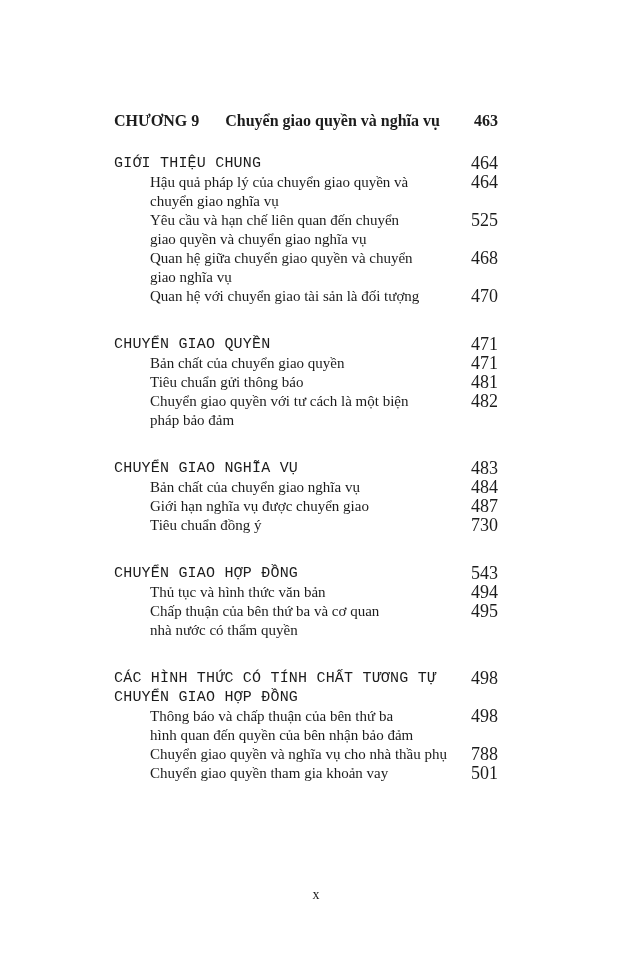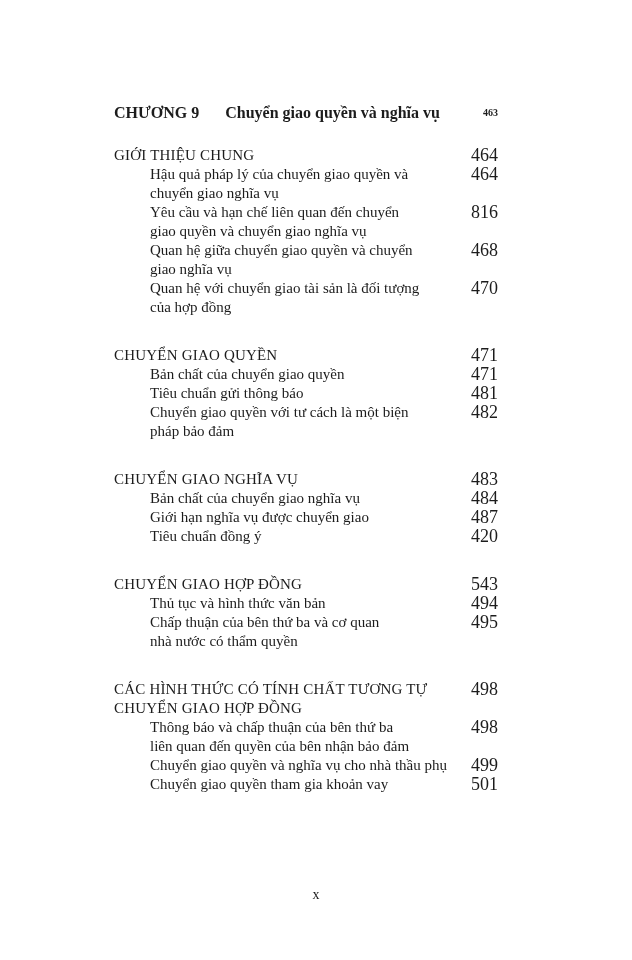--- a/index.html
+++ b/index.html
@@ -12,21 +12,21 @@
     height: 960px;
     background: #ffffff;
     font-family: "Liberation Serif", serif;
     color: #1c1c1c;
     overflow: hidden;
   }
 
   .content {
     position: absolute;
     left: 114px;
-    top: 103px;
+    top: 111px;
     width: 384px;
   }
 
   .chapter-row {
     display: flex;
     justify-content: space-between;
     align-items: flex-start;
     font-weight: bold;
     font-size: 16px;
     line-height: 20px;
@@ -44,33 +44,34 @@
     align-items: flex-start;
   }
   .toc-text { flex: 1; }
   .toc-line {
     font-size: 15px;
     line-height: 19px;
     white-space: nowrap;
   }
   .section-heading .toc-line {
     letter-spacing: 0.2px;
+    font-family: Liberation Mono, monospace;
   }
   .toc-item .toc-text { padding-left: 36px; }
 
   .toc-page-num {
     flex-shrink: 0;
     width: 36px;
     text-align: right;
     font-size: 18px;
     line-height: 19px;
   }
   .chapter-row .toc-page-num {
     font-weight: bold;
-    font-size: 10px;
+    font-size: 16px;
     line-height: 20px;
     text-align: right;
   }
 
   .footer {
     position: absolute;
     left: 0;
     bottom: 57px;
     width: 100%;
     text-align: center;
@@ -104,33 +105,32 @@
               <div class="toc-line">Hậu quả pháp lý của chuyển giao quyền và</div>
               <div class="toc-line">chuyển giao nghĩa vụ</div>
             </div>
             <div class="toc-page-num">464</div>
           </div>
           <div class="toc-row toc-item">
             <div class="toc-text">
               <div class="toc-line">Yêu cầu và hạn chế liên quan đến chuyển</div>
               <div class="toc-line">giao quyền và chuyển giao nghĩa vụ</div>
             </div>
-            <div class="toc-page-num">816</div>
+            <div class="toc-page-num">525</div>
           </div>
           <div class="toc-row toc-item">
             <div class="toc-text">
               <div class="toc-line">Quan hệ giữa chuyển giao quyền và chuyển</div>
               <div class="toc-line">giao nghĩa vụ</div>
             </div>
             <div class="toc-page-num">468</div>
           </div>
           <div class="toc-row toc-item">
             <div class="toc-text">
               <div class="toc-line">Quan hệ với chuyển giao tài sản là đối tượng</div>
-              <div class="toc-line">của hợp đồng</div>
             </div>
             <div class="toc-page-num">470</div>
           </div>
         </div>
         <div class="toc-section">
           <div class="toc-row section-heading">
             <div class="toc-text">
               <div class="toc-line">CHUYỂN GIAO QUYỀN</div>
             </div>
             <div class="toc-page-num">471</div>
@@ -171,21 +171,21 @@
           <div class="toc-row toc-item">
             <div class="toc-text">
               <div class="toc-line">Giới hạn nghĩa vụ được chuyển giao</div>
             </div>
             <div class="toc-page-num">487</div>
           </div>
           <div class="toc-row toc-item">
             <div class="toc-text">
               <div class="toc-line">Tiêu chuẩn đồng ý</div>
             </div>
-            <div class="toc-page-num">420</div>
+            <div class="toc-page-num">730</div>
           </div>
         </div>
         <div class="toc-section">
           <div class="toc-row section-heading">
             <div class="toc-text">
               <div class="toc-line">CHUYỂN GIAO HỢP ĐỒNG</div>
             </div>
             <div class="toc-page-num">543</div>
           </div>
           <div class="toc-row toc-item">
@@ -206,29 +206,29 @@
           <div class="toc-row section-heading">
             <div class="toc-text">
               <div class="toc-line">CÁC HÌNH THỨC CÓ TÍNH CHẤT TƯƠNG TỰ</div>
               <div class="toc-line">CHUYỂN GIAO HỢP ĐỒNG</div>
             </div>
             <div class="toc-page-num">498</div>
           </div>
           <div class="toc-row toc-item">
             <div class="toc-text">
               <div class="toc-line">Thông báo và chấp thuận của bên thứ ba</div>
-              <div class="toc-line">liên quan đến quyền của bên nhận bảo đảm</div>
+              <div class="toc-line">hình quan đến quyền của bên nhận bảo đảm</div>
             </div>
             <div class="toc-page-num">498</div>
           </div>
           <div class="toc-row toc-item">
             <div class="toc-text">
               <div class="toc-line">Chuyển giao quyền và nghĩa vụ cho nhà thầu phụ</div>
             </div>
-            <div class="toc-page-num">499</div>
+            <div class="toc-page-num">788</div>
           </div>
           <div class="toc-row toc-item">
             <div class="toc-text">
               <div class="toc-line">Chuyển giao quyền tham gia khoản vay</div>
             </div>
             <div class="toc-page-num">501</div>
           </div>
         </div>
       </div>
 

